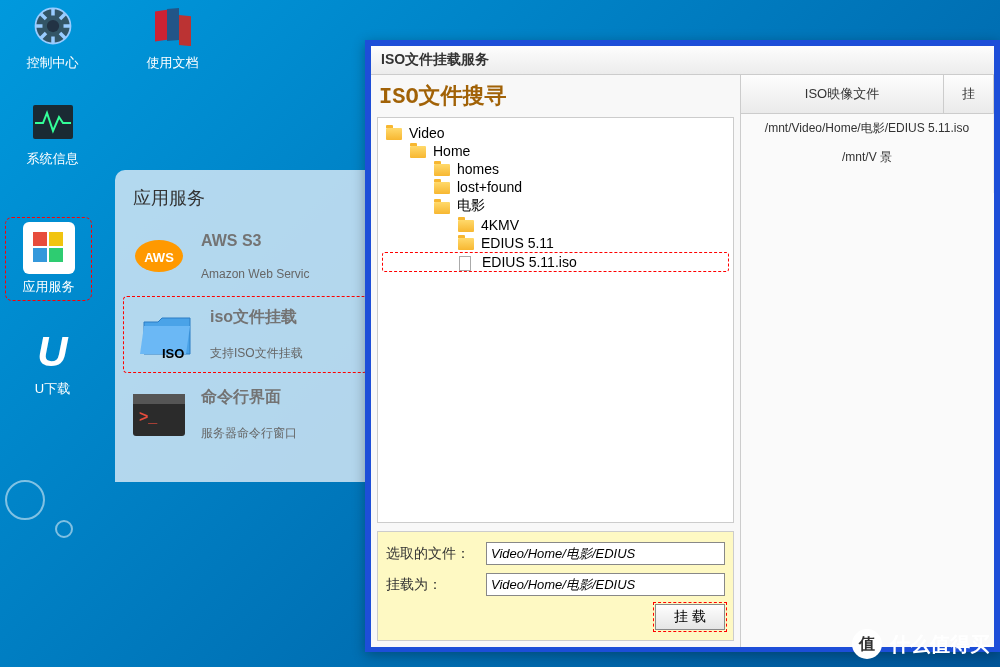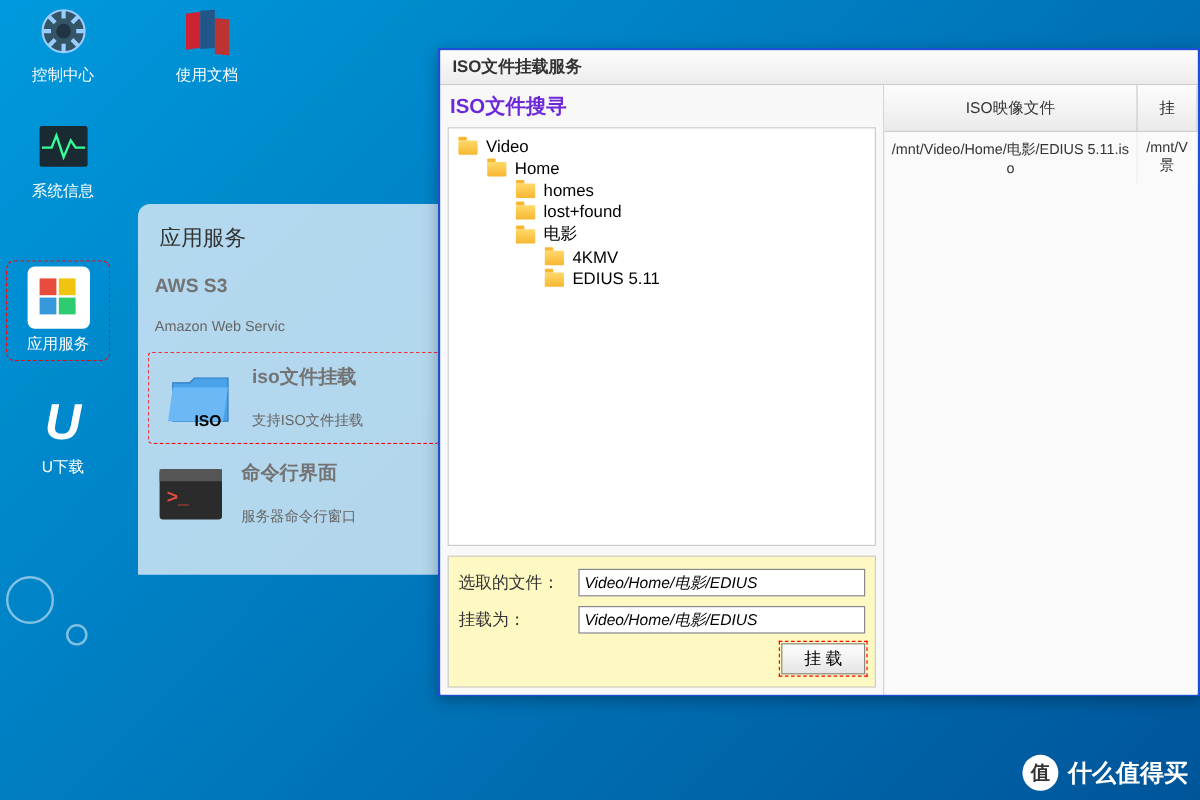--- a/index.html
+++ b/index.html
@@ -14,43 +14,43 @@
 
 .apps-panel { position: absolute; left: 115px; top: 170px; width: 260px; background: rgba(210,230,245,0.85); border-radius: 10px 0 0 0; padding: 12px 0 30px 0; }
 .apps-title { font-size: 18px; color: #333; padding: 4px 18px 10px; }
 .app-item { display: flex; align-items: center; padding: 10px 14px; cursor: pointer; }
 .app-item.selected { border: 1px dashed #ff0000; margin: 4px 8px; border-radius: 4px; }
 .app-ico { width: 60px; height: 52px; margin-right: 12px; display: flex; align-items: center; justify-content: center; font-size: 11px; font-weight: bold; }
 .app-txt .t1 { font-size: 16px; color: #737373; font-weight: bold; }
 .app-txt .t2 { font-size: 12px; color: #666; margin-top: 17px; }
 
 
-.dialog { position: absolute; left: 365px; top: 40px; width: 635px; height: 540px; background: #f0f0f0; border: 2px solid #1d4ed8; box-shadow: 0 3px 12px rgba(0,0,0,0.3); }
+.dialog { position: absolute; left: 365px; top: 40px; width: 635px; height: 612px; background: #f0f0f0; border: 6px solid #1d4ed8; box-shadow: 0 3px 12px rgba(0,0,0,0.3); }
 .dlg-title { background: linear-gradient(#fdfdfd,#ececec); border-bottom: 1px solid #ccc; padding: 5px 10px; font-size: 14px; font-weight: bold; color: #333; }
 .dlg-body { display: flex; height: calc(100% - 28px); }
 .left-pane { width: 370px; border-right: 1px solid #ccc; background: #f8f8f8; display: flex; flex-direction: column; }
-.search-title { font-size: 17px; font-weight: bold; color: #6d28d9; padding: 6px 8px 4px; }
+.search-title { font-size: 22px; font-weight: bold; color: #a16207; padding: 6px 8px 4px; font-family: Liberation Mono, monospace; }
 .tree-area { flex: 1; background: #fff; border: 1px solid #ccc; margin: 2px 6px; overflow: auto; padding: 6px 4px; font-size: 14px; }
 .tree-node { display: flex; align-items: flex-end; padding: 1px 0; cursor: pointer; white-space: nowrap; }
 .tree-node .fico { width: 18px; height: 14px; margin-right: 5px; }
 .tree-node.selected { border: 1px dashed #ff0000; border-radius: 3px; padding: 1px 2px; }
 .folder-icon { width: 16px; height: 12px; background: linear-gradient(#ffd96b,#f7b731); border-radius: 1px; display: inline-block; position: relative; }
 .folder-icon::before { content:""; position:absolute; top:-3px; left:0; width:7px; height:3px; background:#f7b731; border-radius:1px 1px 0 0; }
 .file-icon { width: 12px; height: 15px; background: #fff; border: 1px solid #aaa; display: inline-block; }
 
 .bottom-form { border: 1px solid #ccc; margin: 6px; padding: 10px 8px; background: #fef9c3; }
 .form-row { display: flex; align-items: center; margin-bottom: 8px; font-size: 14px; }
 .form-row label { width: 100px; color: #333; }
 .form-row input { flex: 1; border: 1px solid #888; padding: 3px 4px; font-size: 13px; background: #fff; font-style: italic; }
 .mount-btn { float: right; padding: 3px 18px; border: 1px solid #888; background: linear-gradient(#fefefe,#e5e5e5); font-size: 14px; cursor: pointer; outline: 1px dashed #ff0000; outline-offset: 1px; }
 
 .right-pane { flex: 1; background: #fafafa; }
 .rp-header { display: flex; border-bottom: 1px solid #ccc; background: linear-gradient(#fdfdfd,#eaeaea); }
 .rp-col { flex: 1; padding: 10px 4px; font-size: 13px; text-align: center; border-right: 1px solid #ccc; color: #333; }
-.rp-row { display: flex; font-size: 12px; color: #333; }
+.rp-row { display: flex; font-size: 12px; color: #333; flex-direction: column; }
 .rp-cell { flex: 1; padding: 6px 4px; border-right: 1px solid #eee; text-align: center; word-break: break-all; }
 
 
 .watermark { position: absolute; right: 10px; bottom: 8px; display: flex; align-items: center; color: #fff; font-size: 20px; font-weight: bold; }
 .wm-badge { width: 30px; height: 30px; border-radius: 50%; background: #fff; color: #333; display: flex; align-items: center; justify-content: center; margin-right: 8px; font-size: 16px; }
 
 
 .bubble { position:absolute; border:2px solid rgba(255,255,255,0.5); border-radius:50%; }
 </style>
 </head>
@@ -105,20 +105,26 @@
       <div style="font-size:42px; font-weight:bold; color:#fff; font-style:italic;">U</div>
     </div>
     <div>U下载</div>
   </div>
 </div>
 
 <div class="apps-panel">
   <div class="apps-title">应用服务</div>
 
   <div class="app-item">
+    <div class="app-ico">
+      <svg width="56" height="44" viewBox="0 0 56 44">
+          <ellipse cx="28" cy="22" rx="24" ry="16" fill="#f90"></ellipse>
+          <text x="28" y="28" text-anchor="middle" fill="#fff" font-size="13" font-weight="bold">AWS</text>
+        </svg>
+    </div>
     <div class="app-txt">
       <div class="t1">AWS S3</div>
       <div class="t2">Amazon Web Servic</div>
     </div>
   </div>
 
   <div class="app-item selected">
     <div class="app-ico">
       <svg width="60" height="50" viewBox="0 0 60 50">
           <path d="M6 12 L20 12 L24 8 L52 8 L52 44 L6 44 Z" fill="#4aa3e8" stroke="#2a7cc4"></path>
@@ -173,20 +179,24 @@
             <span class="fico"><span class="folder-icon"></span></span>
             <span>电影</span>
           </div>
           <div class="tree-node" style="padding-left: 76px;">
             <span class="fico"><span class="folder-icon"></span></span>
             <span>4KMV</span>
           </div>
           <div class="tree-node" style="padding-left: 76px;">
             <span class="fico"><span class="folder-icon"></span></span>
             <span>EDIUS 5.11</span>
+          </div>
+          <div class="tree-node selected" style="padding-left: 76px;">
+            <span class="fico"><span class="file-icon"></span></span>
+            <span>EDIUS 5.11.iso</span>
           </div>
         </div>
       <div class="bottom-form">
         <div class="form-row">
           <label>选取的文件：</label>
           <input type="text" value="Video/Home/电影/EDIUS" style="">
         </div>
         <div class="form-row">
           <label>挂载为：</label>
           <input type="text" value="Video/Home/电影/EDIUS" style="">

